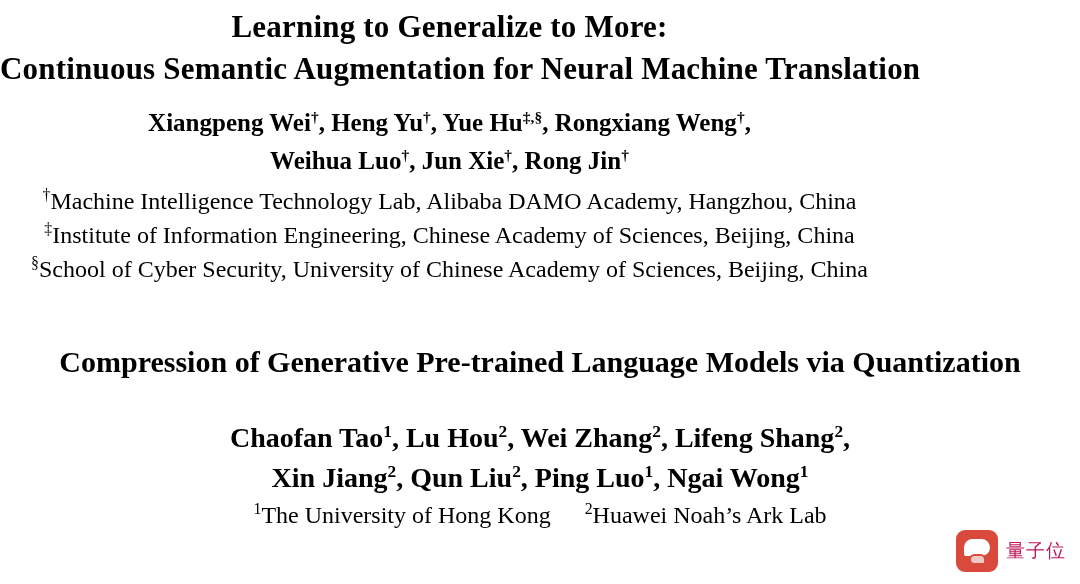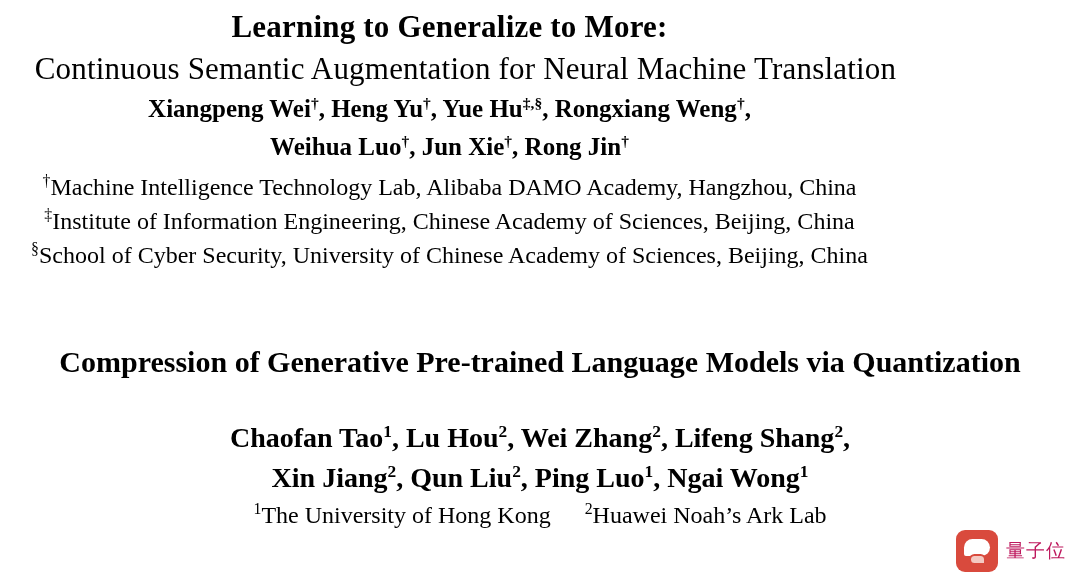--- a/index.html
+++ b/index.html
@@ -31,27 +31,27 @@
     text-align: center;
   }
   .p1-title-line1 {
     font-size: 31px;
     font-weight: bold;
     line-height: 42px;
     letter-spacing: 0.2px;
   }
   .p1-title-line2 {
     font-size: 31px;
-    font-weight: normal;
+    font-weight: bold;
     line-height: 42px;
     letter-spacing: 0.2px;
     white-space: nowrap;
-    padding-left: 32px;
   }
   .p1-authors {
+    margin-top: 14px;
     font-size: 25px;
     font-weight: bold;
     line-height: 38px;
   }
   .p1-affil {
     font-size: 24px;
     line-height: 34px;
     font-weight: normal;
   }
   .p1-affil-block {

